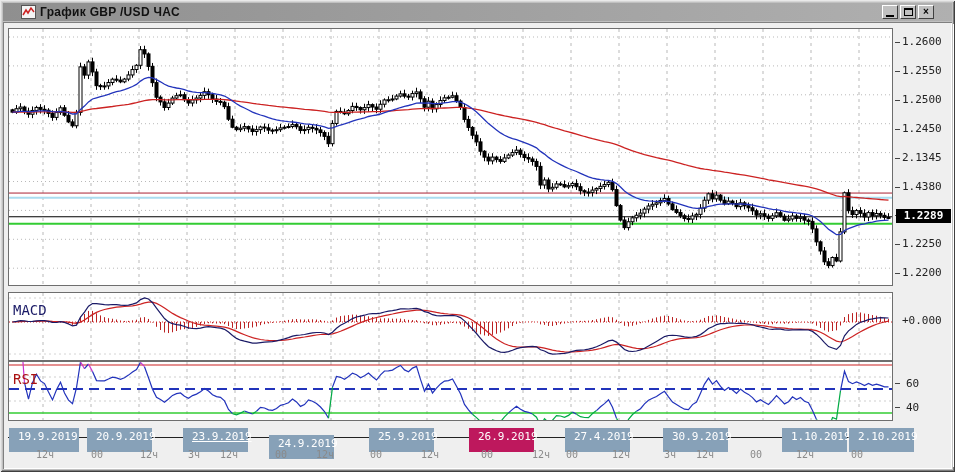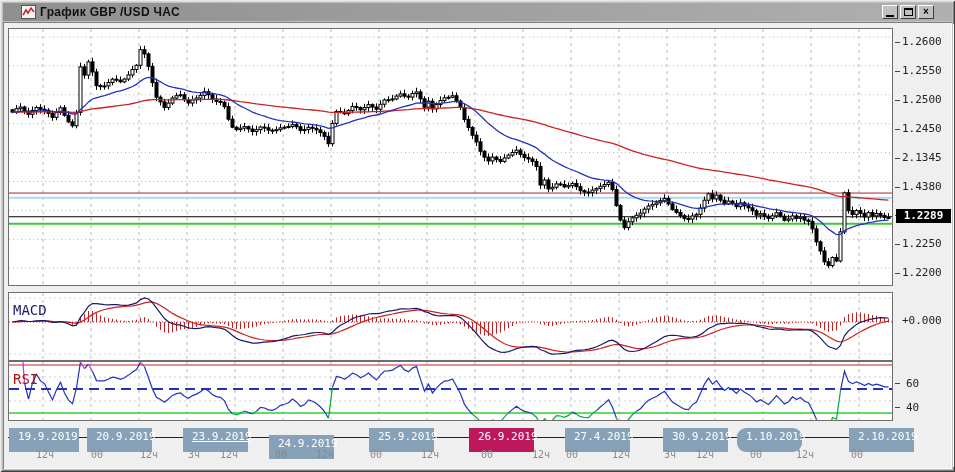--- a/index.html
+++ b/index.html
@@ -890,21 +890,21 @@
       <div class="xaxis-line"></div>
       <div id="dates">
           <div class="date-box" style="left: 1px; width: 70px; background: rgb(135, 161, 184);">19.9.2019</div>
           <div class="date-box" style="left: 79px; width: 65px; background: rgb(135, 161, 184);">20.9.2019</div>
           <div class="date-box" style="left: 175px; width: 65px; background: rgb(135, 161, 184); text-decoration: underline;">23.9.2019</div>
           <div class="date-box" style="left: 261px; width: 65px; background: rgb(135, 161, 184); margin-top: 7px;">24.9.2019</div>
           <div class="date-box" style="left: 361px; width: 65px; background: rgb(135, 161, 184);">25.9.2019</div>
           <div class="date-box" style="left: 461px; width: 65px; background: #be185d;">26.9.2019</div>
           <div class="date-box" style="left: 557px; width: 65px; background: rgb(135, 161, 184);">27.4.2019</div>
           <div class="date-box" style="left: 655px; width: 65px; background: rgb(135, 161, 184);">30.9.2019</div>
-          <div class="date-box" style="left: 729px; width: 65px; background: rgb(135, 161, 184); border-radius: 9px;">1.10.2019</div>
+          <div class="date-box" style="left: 774px; width: 65px; background: rgb(135, 161, 184);">1.10.2019</div>
           <div class="date-box" style="left: 841px; width: 65px; background: rgb(135, 161, 184);">2.10.2019</div>
         </div>
       <div id="times">
           <div class="time-label" style="left: 37px;">12ч</div>
           <div class="time-label" style="left: 89px;">00</div>
           <div class="time-label" style="left: 141px;">12ч</div>
           <div class="time-label" style="left: 186px;">3ч</div>
           <div class="time-label" style="left: 221px;">12ч</div>
           <div class="time-label" style="left: 273px;">00</div>
           <div class="time-label" style="left: 317px;">12ч</div>

